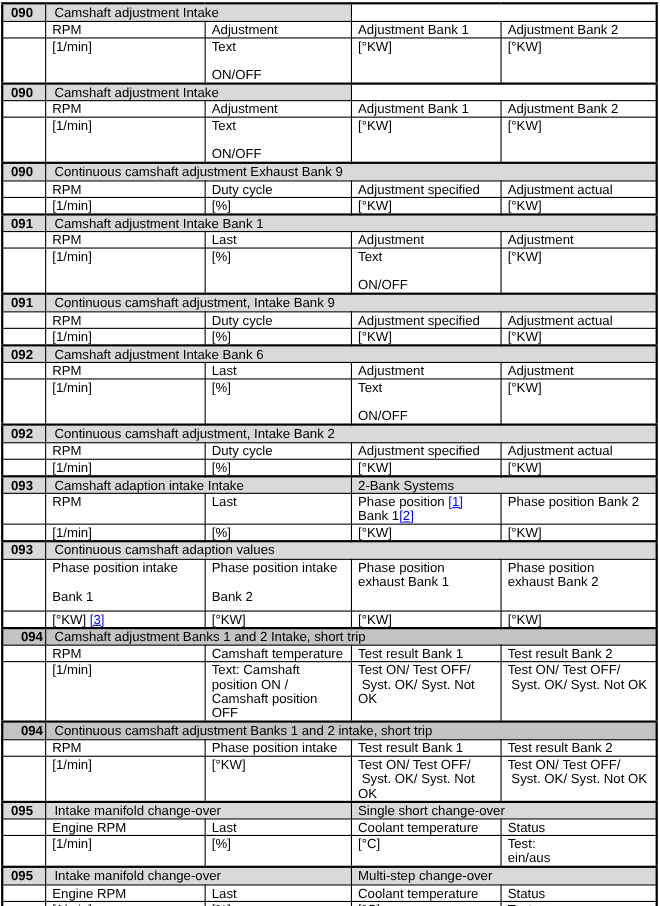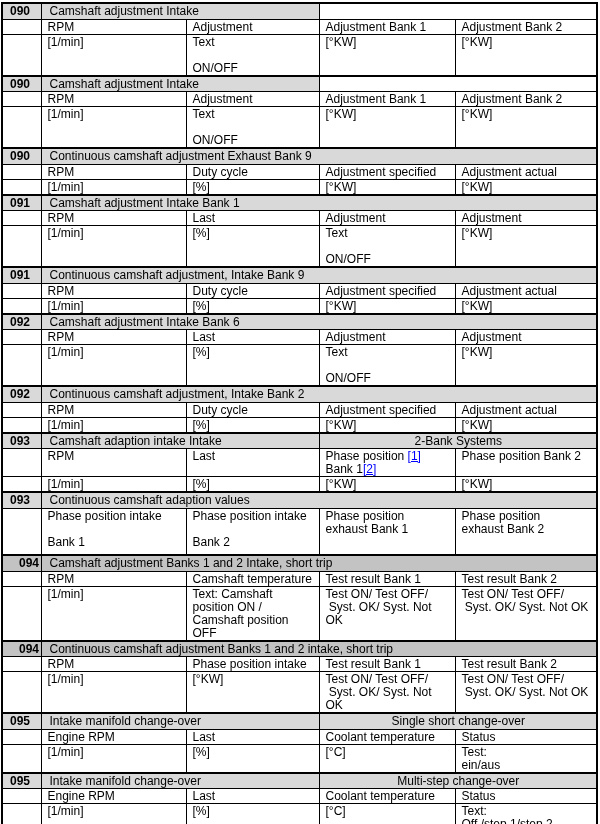--- a/index.html
+++ b/index.html
@@ -26,21 +26,21 @@
     line-height:13px;
     white-space:pre-wrap;
     overflow:hidden;
   }
   tr.hdr{height:16px;margin-left:38px;}
   tr.hdr td{border-top:2px solid var(--border-color);background:var(--hdr-bg);}
   tr.hdr.dark td{background:var(--hdr-bg-dark);padding-left:16px;}
   tr.hdr td.nofill{background:#ffffff;}
   td.num{font-weight:bold;padding-left:7px;}
   tr.hdr td.title{padding-left:8px;}
-  tr.hdr td.rt{text-align:center;padding-right:5px;}
+  tr.hdr td.rt{text-align:left;padding-right:5px;}
   tr.h15{height:15px;}
   tr.h28{height:27px;}
   tr.h40{height:39px;}
   tr.h48{height:47px;}
   tr.h52{height:51px;}
   a.lnk{color:var(--link-color);text-decoration:underline;cursor:pointer;}
 </style>
 </head>
 <body>
 
@@ -227,20 +227,27 @@
 
 Bank 1</td>
     <td>Phase position intake
 
 Bank 2</td>
     <td>Phase position
 exhaust Bank 1</td>
     <td>Phase position
 exhaust Bank 2</td>
   </tr>
+  <tr class="h15">
+    <td></td>
+    <td><span>[°KW] </span><a href="#" class="lnk">[3]</a></td>
+    <td>[°KW]</td>
+    <td>[°KW]</td>
+    <td>[°KW]</td>
+  </tr>
 
   <tr class="hdr dark">
     <td class="num">094</td>
     <td class="title" colspan="4">Camshaft adjustment Banks 1 and 2 Intake, short trip</td>
   </tr>
   <tr class="h15">
     <td></td>
     <td>RPM</td>
     <td>Camshaft temperature</td>
     <td>Test result Bank 1</td>

